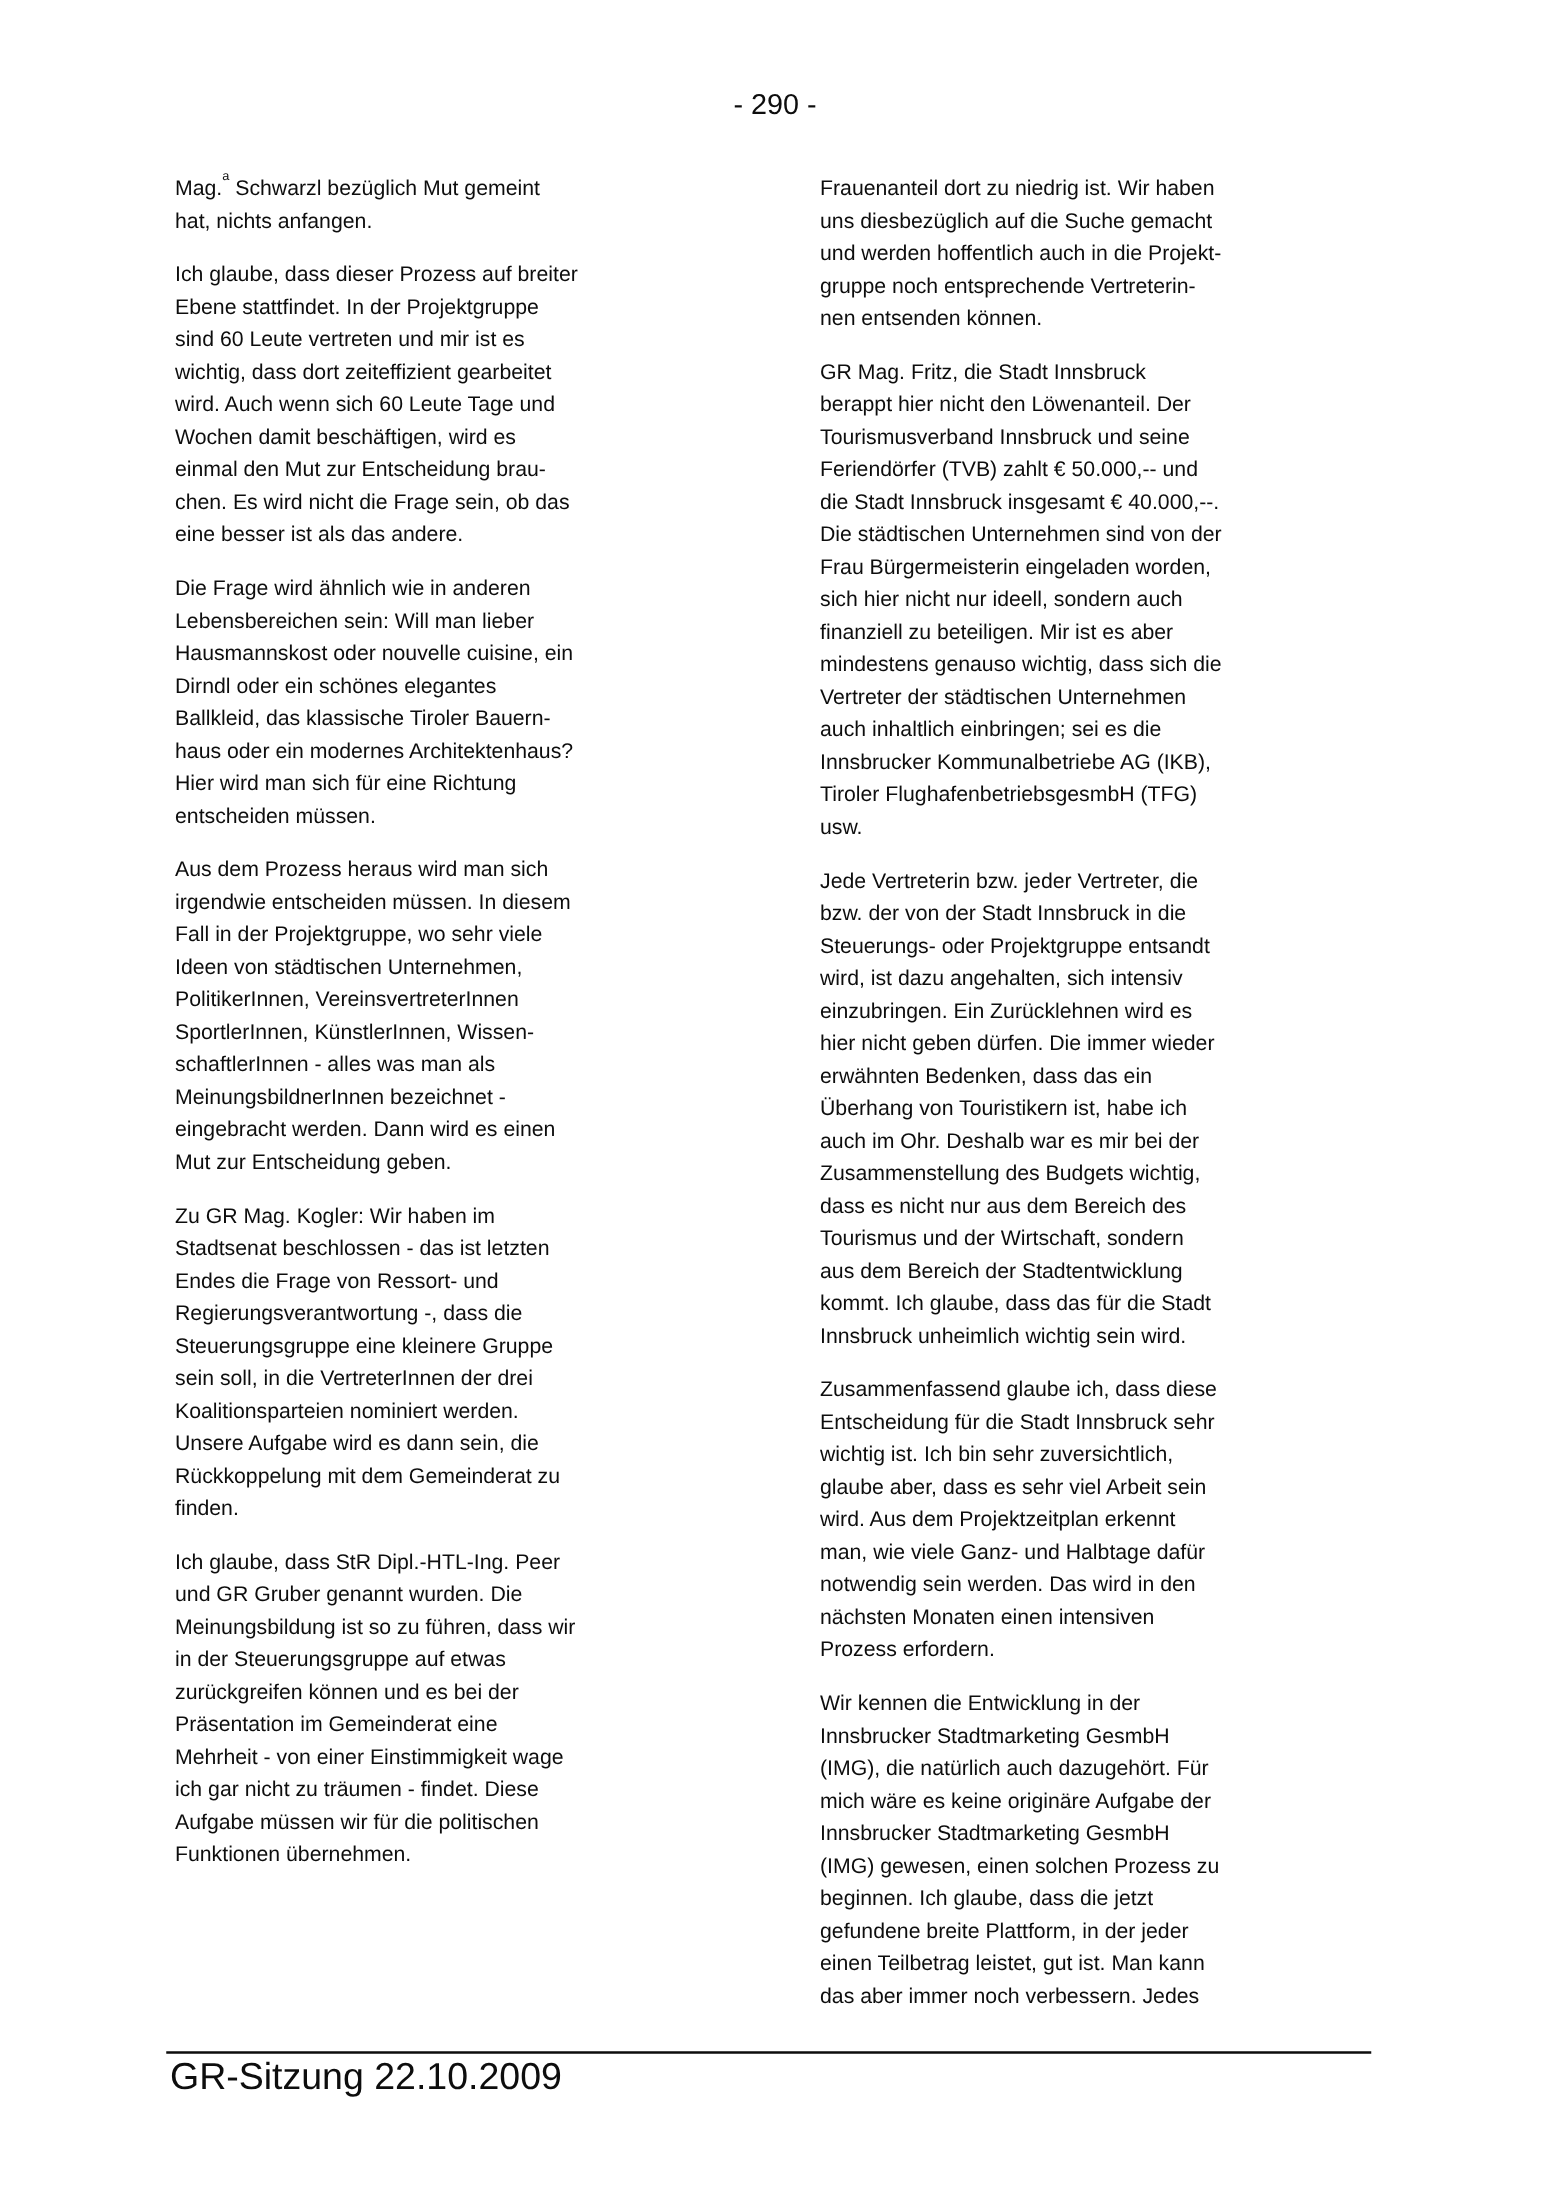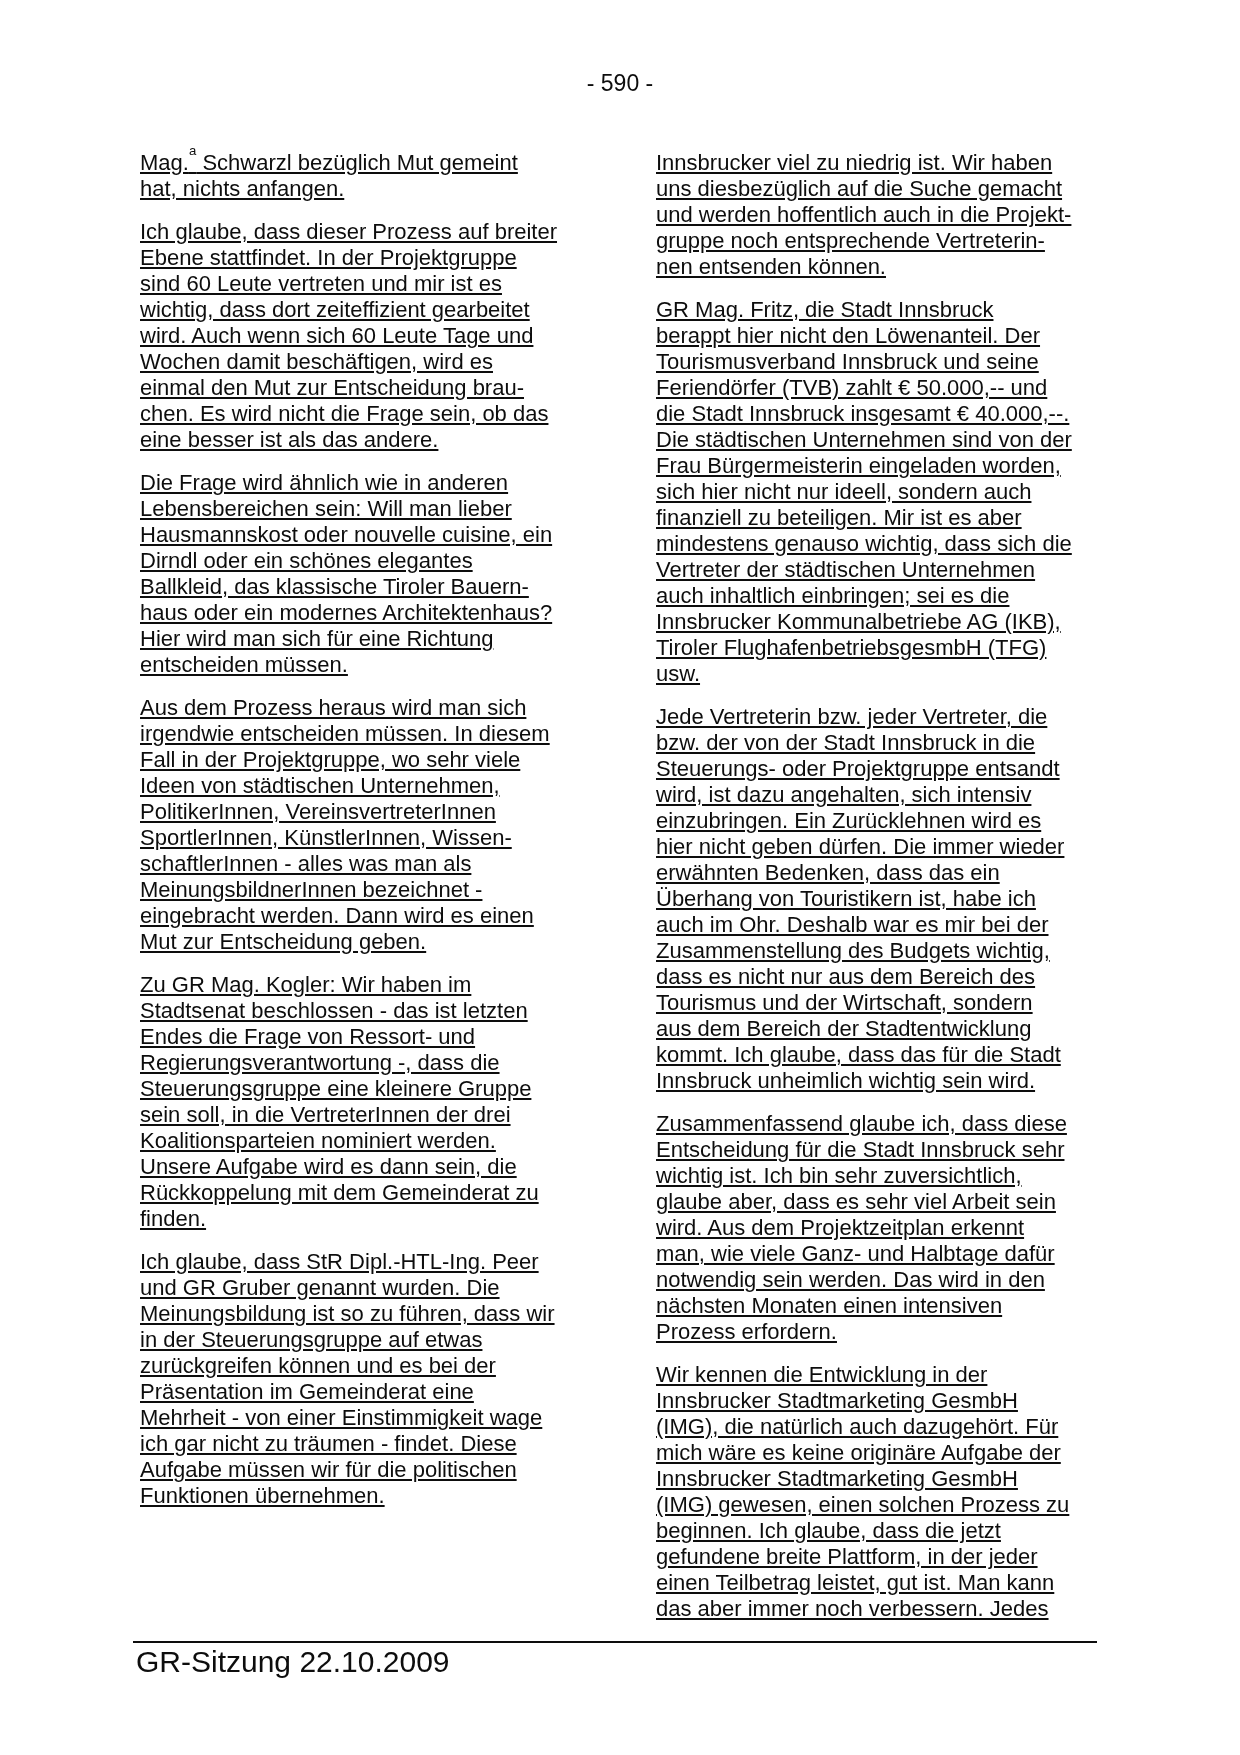--- a/index.html
+++ b/index.html
@@ -19,24 +19,23 @@
     position: absolute;
     top: 70px;
     left: 0;
     width: 1240px;
     text-align: center;
     font-size: 23px;
     line-height: 26px;
   }
   .column {
     position: absolute;
-    top: 150px;
-    font-size: 22px;
+    top: 138px;
+    font-size: 17px;
     line-height: 26px;
-    text-decoration: underline;
   }
   .column.left  { left: 140px; width: 458px; }
   .column.right { left: 656px; width: 458px; }
   .para {
     margin: 0 0 17px 0;
     white-space: pre-line;
   }
   .para:last-child { margin-bottom: 16px; }
   sup.mag-sup {
     font-size: 0.6em;
@@ -56,21 +55,21 @@
     position: absolute;
     left: 136px;
     top: 1649px;
     font-size: 30px;
     line-height: 26px;
   }
 </style>
 </head>
 <body>
 
-<div class="page-number">- 590 -</div>
+<div class="page-number">- 290 -</div>
 
 <div class="column left">
   <div class="para"><span>Mag.</span><sup class="mag-sup">a</sup><span> Schwarzl bezüglich Mut gemeint
 hat, nichts anfangen.</span></div>
   <div class="para">Ich glaube, dass dieser Prozess auf breiter
 Ebene stattfindet. In der Projektgruppe
 sind 60 Leute vertreten und mir ist es
 wichtig, dass dort zeiteffizient gearbeitet
 wird. Auch wenn sich 60 Leute Tage und
 Wochen damit beschäftigen, wird es
@@ -111,21 +110,21 @@
 in der Steuerungsgruppe auf etwas
 zurückgreifen können und es bei der
 Präsentation im Gemeinderat eine
 Mehrheit - von einer Einstimmigkeit wage
 ich gar nicht zu träumen - findet. Diese
 Aufgabe müssen wir für die politischen
 Funktionen übernehmen.</div>
 </div>
 
 <div class="column right">
-  <div class="para">Innsbrucker viel zu niedrig ist. Wir haben
+  <div class="para">Frauenanteil dort zu niedrig ist. Wir haben
 uns diesbezüglich auf die Suche gemacht
 und werden hoffentlich auch in die Projekt-
 gruppe noch entsprechende Vertreterin-
 nen entsenden können.</div>
   <div class="para">GR Mag. Fritz, die Stadt Innsbruck
 berappt hier nicht den Löwenanteil. Der
 Tourismusverband Innsbruck und seine
 Feriendörfer (TVB) zahlt € 50.000,-- und
 die Stadt Innsbruck insgesamt € 40.000,--.
 Die städtischen Unternehmen sind von der

